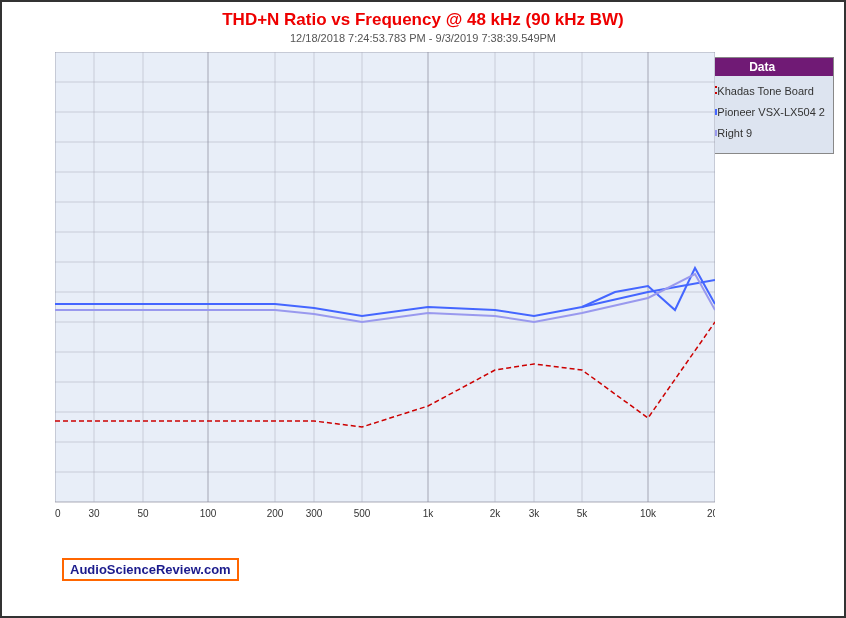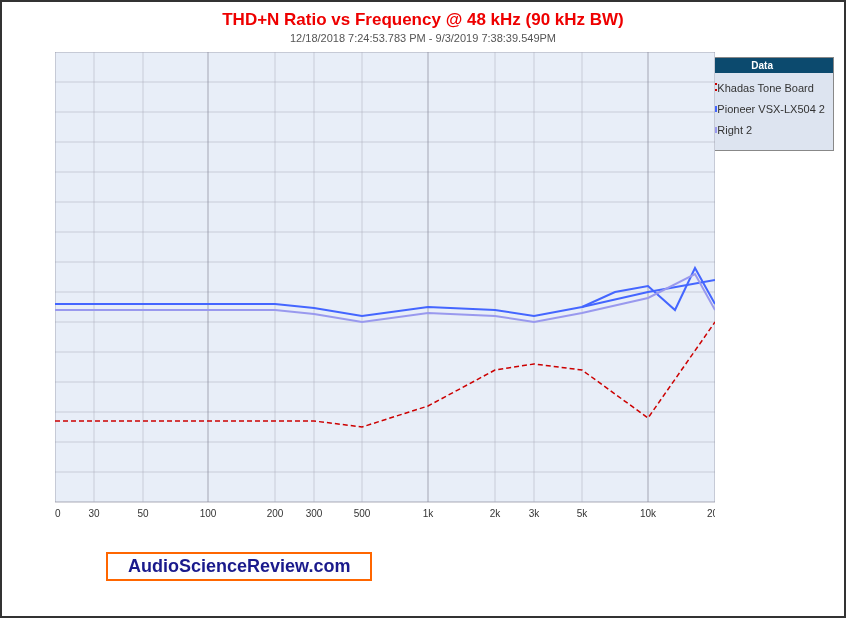--- a/index.html
+++ b/index.html
@@ -50,25 +50,25 @@
       top: 55px;
       right: 10px;
       background: #dde4f0;
       border: 1px solid #888;
       padding: 5px 8px;
       font-size: 11px;
     }
     .legend-title {
       text-align: center;
       font-weight: bold;
-      background: #0c4a6e;
+      background: #701a75;
       color: white;
       margin: -5px -8px 4px -8px;
       padding: 2px 8px;
-      font-size: 10px;
+      font-size: 12px;
     }
     .legend-item {
       display: flex;
       align-items: center;
       margin: 9px 0;
       font-size: 11px;
       color: #333;
     }
     .legend-color {
       width: 18px;
@@ -94,25 +94,24 @@
       font-weight: bold;
       border: 2px solid #3366cc;
       padding: 1px 4px;
     }
     .watermark {
       position: absolute;
       bottom: 35px;
       left: 60px;
       background: white;
       border: 2px solid #ff6600;
-      padding: 2px 20px;
-      font-size: 18px;
+      padding: 2px 6px;
+      font-size: 13px;
       font-weight: bold;
       color: #1a1a8c;
-      margin-left: 44px;
     }
   </style>
 </head>
 <body>
 
 <div class="chart-container">
   <div class="chart-title">THD+N Ratio vs Frequency @ 48 kHz (90 kHz BW)</div>
   <div class="chart-subtitle">12/18/2018 7:24:53.783 PM - 9/3/2019 7:38:39.549PM</div>
 
   <div class="annotation-text">
@@ -139,21 +138,21 @@
           </svg>
       </span>
       <span>Pioneer VSX-LX504  2</span>
     </div>
     <div class="legend-item">
       <span class="legend-color">
         <svg width="18" height="10">
             <rect x="0" y="2" width="18" height="6" fill="#9999ee"></rect>
           </svg>
       </span>
-      <span>Right 2</span>
+      <span>Right 9</span>
     </div>
   </div>
 
   <div style="position:relative; width:820px; height:510px; margin-top:8px;">
 
     <div style="position:absolute; left:2px; top:50%; transform:translateY(-50%) rotate(-90deg); font-size:11px; color:#333; white-space:nowrap;">THD+N Ratio (dB)</div>
 
     <svg style="position:absolute; left:42px; top:0; width:660px; height:480px;" viewBox="0 0 660 480">
 
       <rect x="0" y="0" width="660" height="450" fill="#e8eef8"></rect>

